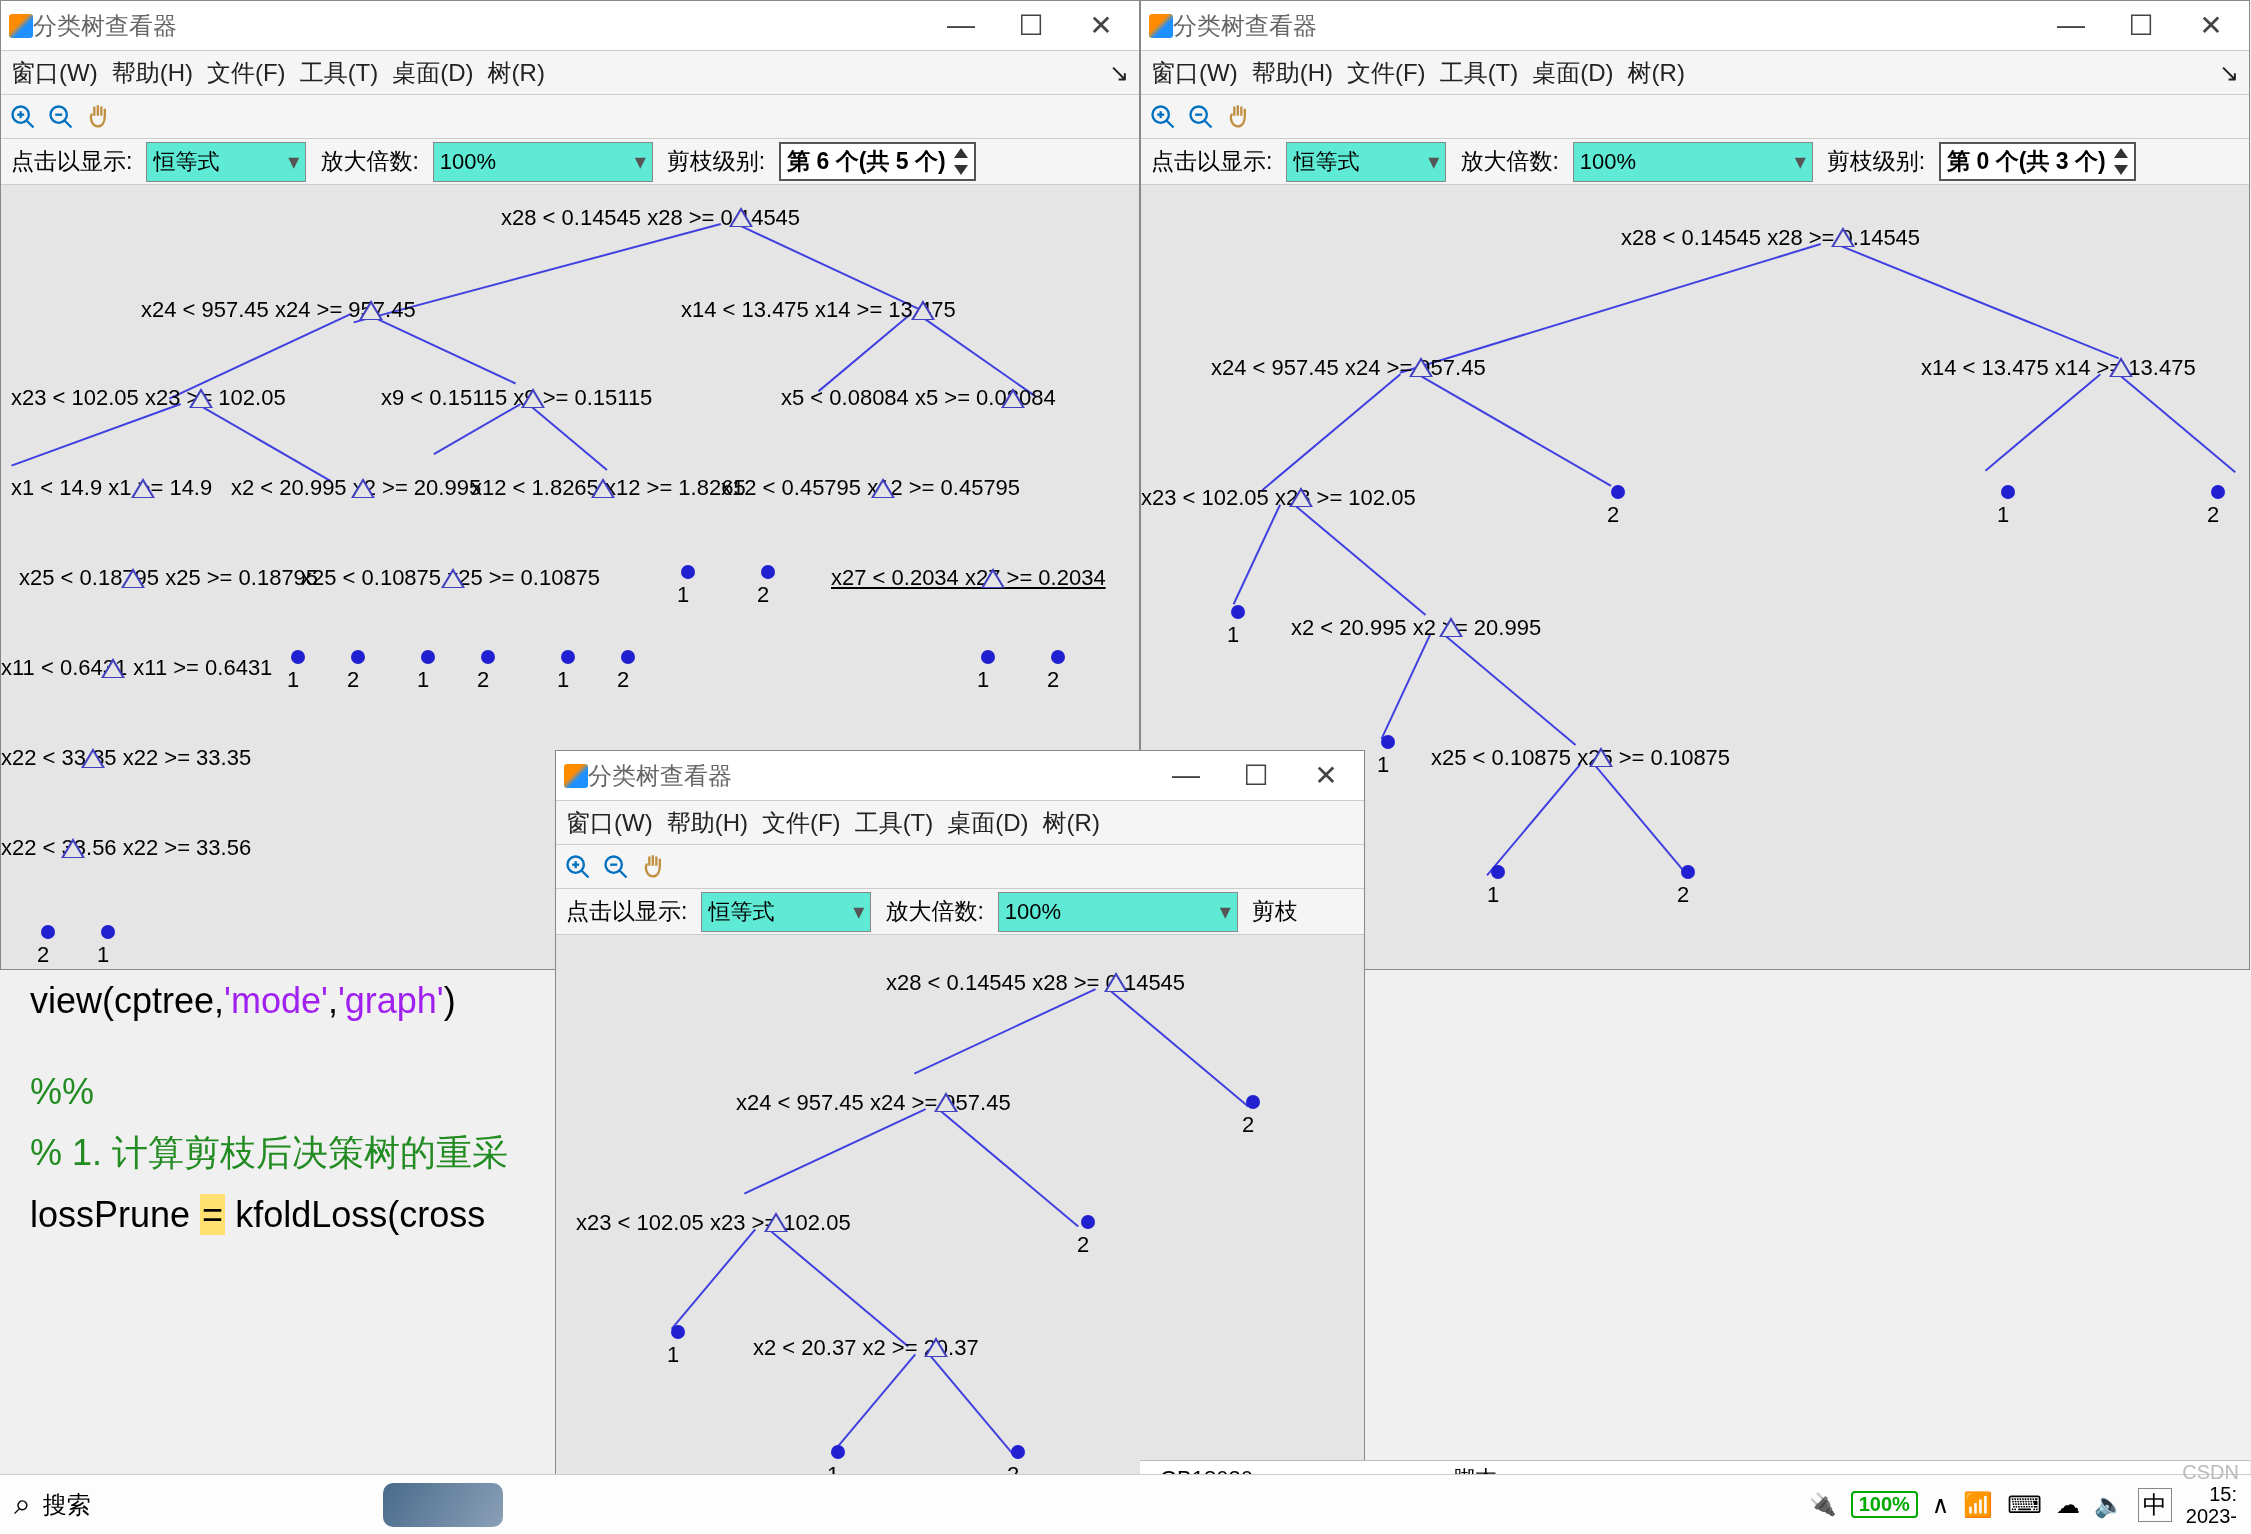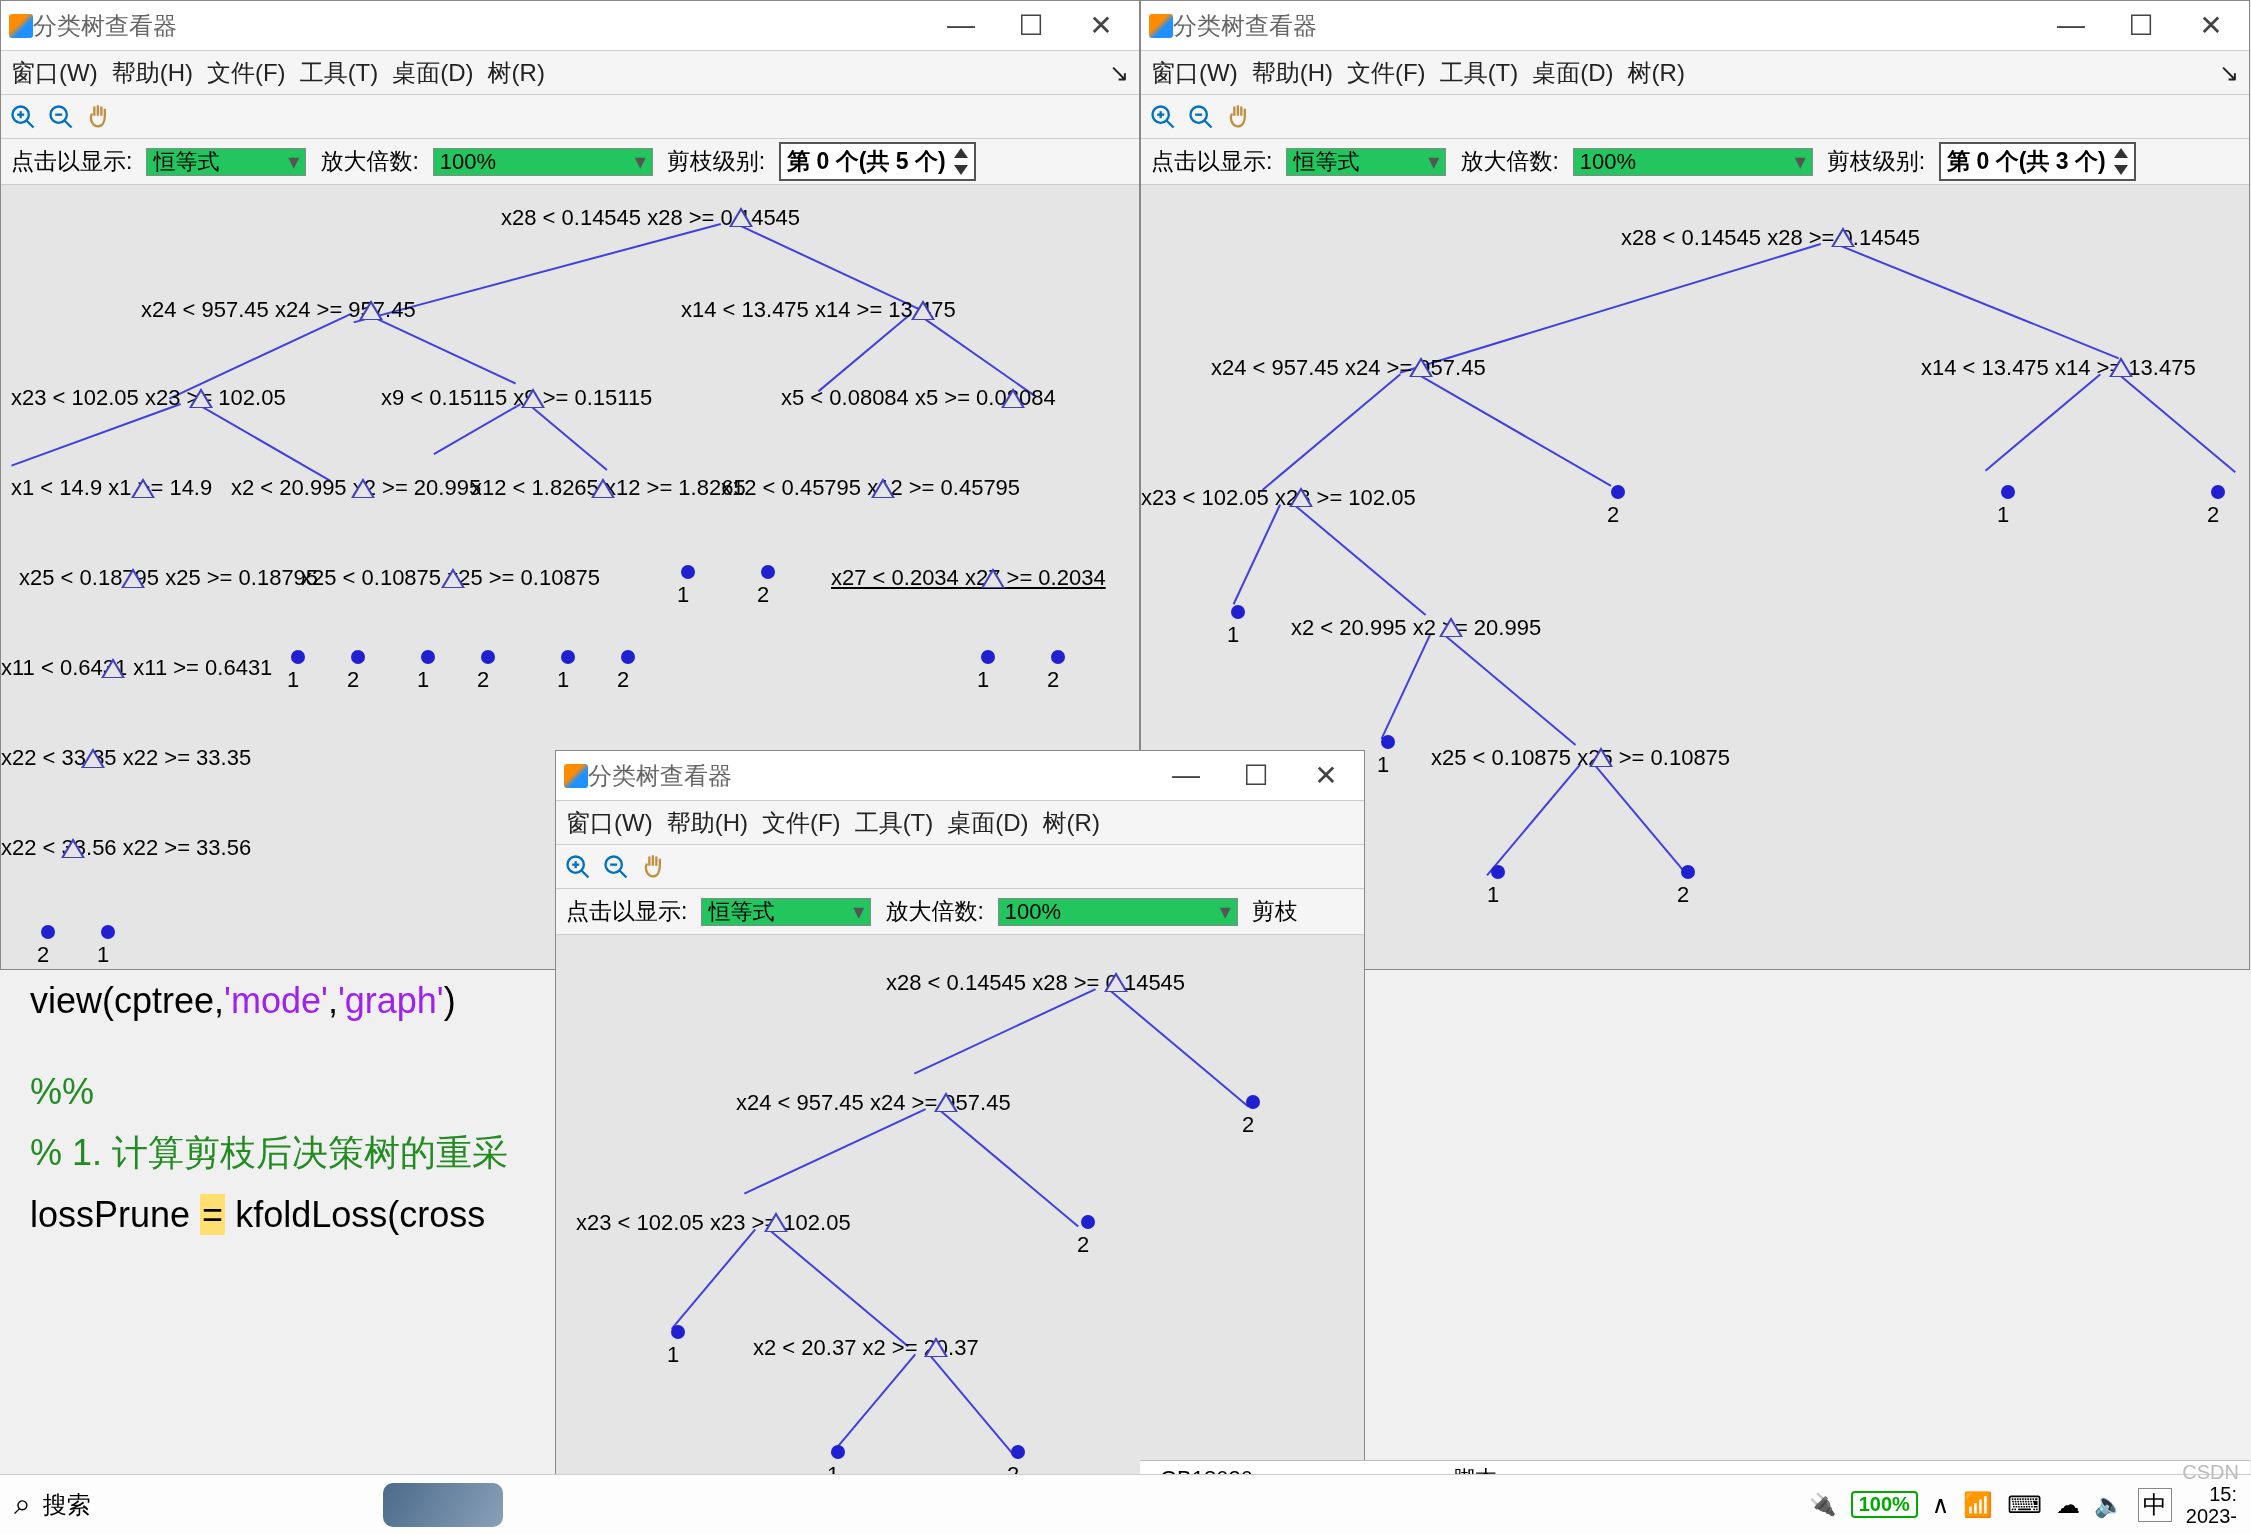--- a/index.html
+++ b/index.html
@@ -53,21 +53,21 @@
   display: flex;
   align-items: center;
   gap: 14px;
   height: 46px;
   background: #f5f5f5;
   border-bottom: 1px solid #ccc;
   padding: 0 10px;
   font-size: 23px;
 }
 .controls select, .controls .combo {
-  font-size: 22px; height: 28px; border: 1px solid #888; background: #22c55e; padding: 0 26px 0 6px;
+  font-size: 22px; height: 40px; border: 1px solid #888; background: #5eead4; padding: 0 26px 0 6px;
 }
 .controls .combo { display: inline-flex; align-items: center; position: relative; width: 160px; }
 .controls .combo::after { content: "▾"; position: absolute; right: 6px; color: #555; }
 .controls .prune-box {
   border: 2px solid #555; padding: 2px 28px 2px 6px; background: #fff; position: relative; font-weight: bold;
 }
 .controls .prune-box::after {
   content: ""; position: absolute; right: 6px; top: 4px; width: 0; height: 0;
   border-left: 7px solid transparent; border-right: 7px solid transparent; border-bottom: 10px solid #333;
 }
@@ -175,21 +175,21 @@
   <div class="controls">
     <span>点击以显示:</span>
     <span class="combo">
         <span>恒等式</span>
       </span>
     <span>放大倍数:</span>
     <span class="combo" style="width:220px;">
         <span>100%</span>
       </span>
     <span>剪枝级别:</span>
-    <span class="prune-box">第 0 个(共 5 个)</span>
+    <span class="prune-box">第 6 个(共 5 个)</span>
   </div>
   <div class="canvas">
 
     <div class="edge" style="left:720px;top:40px;width:380px;transform:rotate(165deg);"></div>
     <div class="edge" style="left:740px;top:40px;width:200px;transform:rotate(25deg);"></div>
     <div class="edge" style="left:350px;top:130px;width:200px;transform:rotate(155deg);"></div>
     <div class="edge" style="left:370px;top:130px;width:160px;transform:rotate(25deg);"></div>
     <div class="edge" style="left:910px;top:130px;width:120px;transform:rotate(140deg);"></div>
     <div class="edge" style="left:920px;top:130px;width:140px;transform:rotate(35deg);"></div>
     <div class="edge" style="left:180px;top:220px;width:180px;transform:rotate(160deg);"></div>

